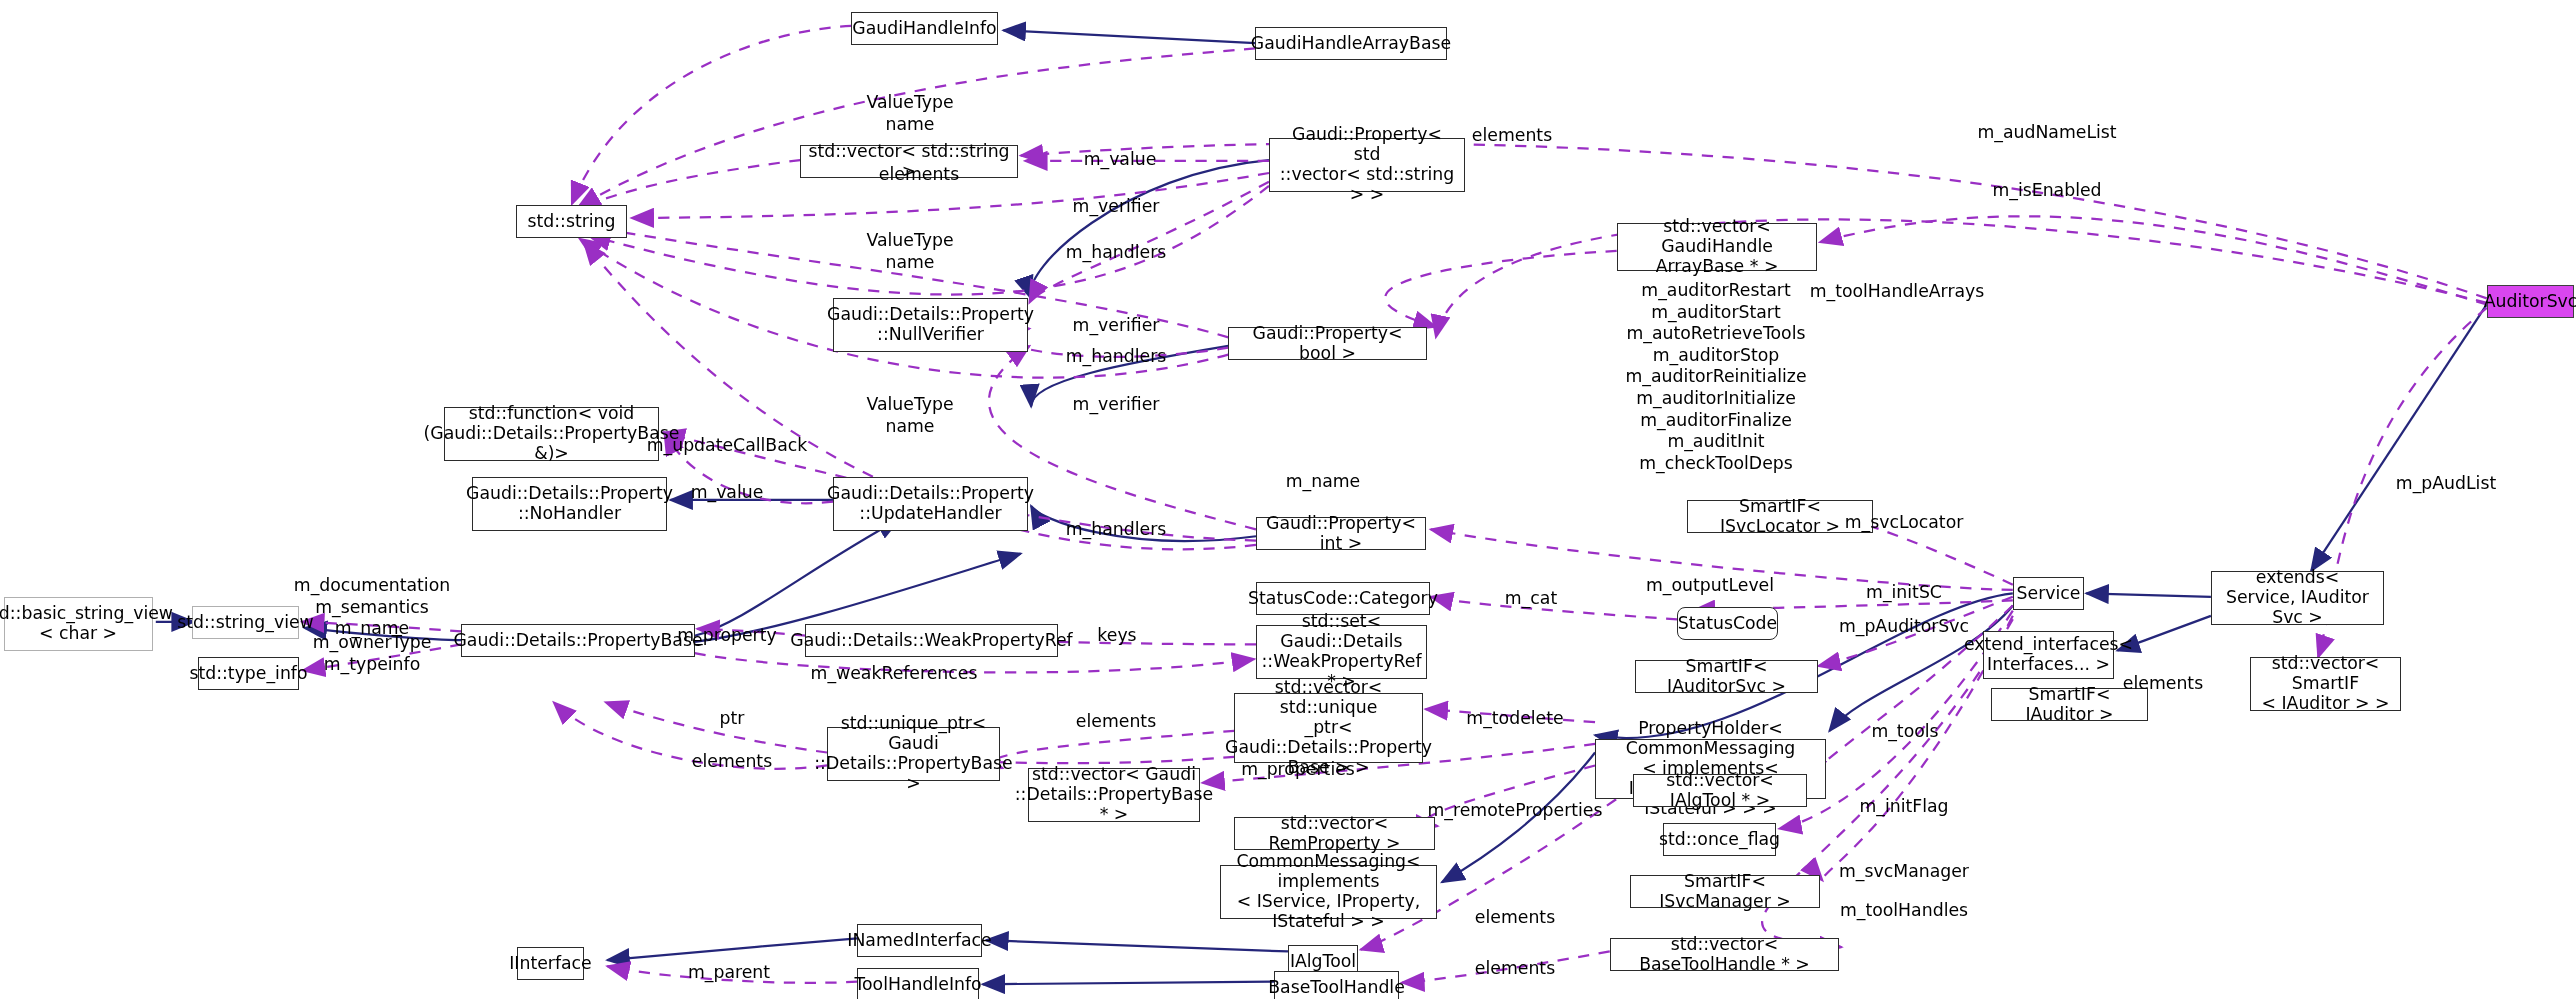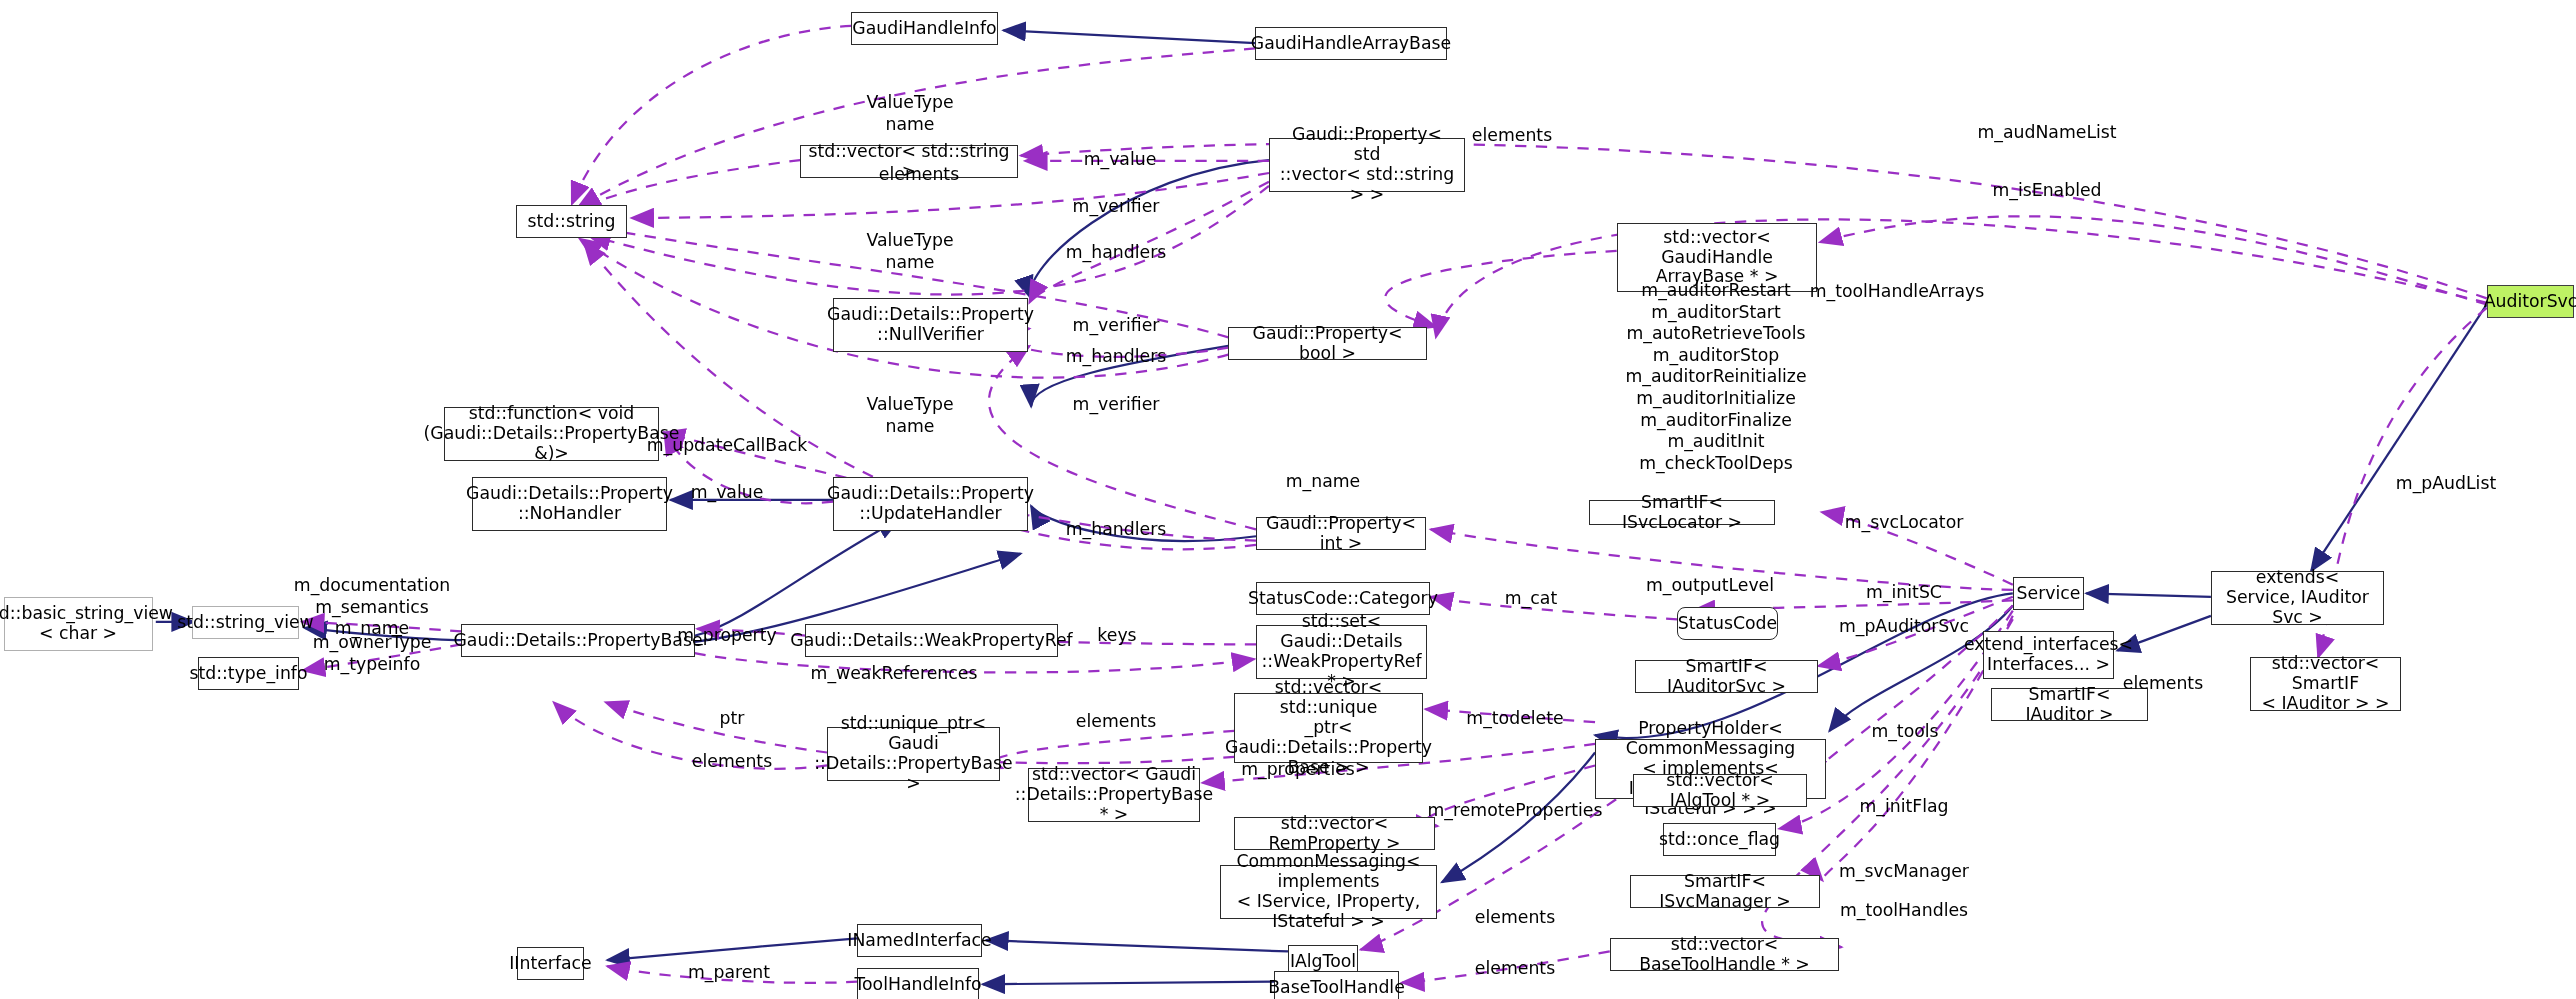--- a/index.html
+++ b/index.html
@@ -28,21 +28,21 @@
     line-height:1.15;
     display:flex;
     align-items:center;
     justify-content:center;
     text-align:center;
     padding:2.6px 7px;
     white-space:pre-line;
     z-index:5;
   }
   .node.highlight{
-    background:#bef264;
+    background:#d946ef;
     border-color:#404040;
   }
   .node.greyed{
     border-color:#b0b0b0;
     color:#000000;
   }
   .edge-label{
     position:absolute;
     font-size:17.3px;
     color:#000000;
@@ -135,33 +135,33 @@
       <path d="M991,1135 C900,1140 760,1130 702,1117"></path>
     </g>
   </svg>
 
 <div class="node" style="left: 851px; top: 12px; width: 147px; height: 33px;">GaudiHandleInfo</div>
     <div class="node" style="left: 1255px; top: 27px; width: 192px; height: 33px;">GaudiHandleArrayBase</div>
     <div class="node" style="left: 800px; top: 145px; width: 218px; height: 33px;">std::vector&lt; std::string &gt;</div>
     <div class="node" style="left: 1269px; top: 138px; width: 196px; height: 54px;">Gaudi::Property&lt; std
 ::vector&lt; std::string &gt; &gt;</div>
     <div class="node" style="left: 516px; top: 205px; width: 111px; height: 33px;">std::string</div>
-    <div class="node" style="left: 1617px; top: 223px; width: 200px; height: 69px;">std::vector&lt; GaudiHandle
+    <div class="node" style="left: 1617px; top: 223px; width: 200px; height: 48px;">std::vector&lt; GaudiHandle
 ArrayBase * &gt;</div>
     <div class="node" style="left: 833px; top: 298px; width: 195px; height: 54px;">Gaudi::Details::Property
 ::NullVerifier</div>
     <div class="node" style="left: 1228px; top: 327px; width: 199px; height: 33px;">Gaudi::Property&lt; bool &gt;</div>
     <div class="node" style="left: 444px; top: 407px; width: 215px; height: 54px;">std::function&lt; void
 (Gaudi::Details::PropertyBase &amp;)&gt;</div>
     <div class="node" style="left: 472px; top: 477px; width: 195px; height: 54px;">Gaudi::Details::Property
 ::NoHandler</div>
     <div class="node" style="left: 833px; top: 477px; width: 195px; height: 54px;">Gaudi::Details::Property
 ::UpdateHandler</div>
     <div class="node" style="left: 1256px; top: 517px; width: 170px; height: 33px;">Gaudi::Property&lt; int &gt;</div>
-    <div class="node" style="left: 1589px; top: 500px; width: 186px; height: 25px;">SmartIF&lt; ISvcLocator &gt;</div>
+    <div class="node" style="left: 1687px; top: 500px; width: 186px; height: 33px;">SmartIF&lt; ISvcLocator &gt;</div>
     <div class="node" style="left: 1256px; top: 582px; width: 174px; height: 33px;">StatusCode::Category</div>
     <div class="node" style="left: 1677px; top: 607px; width: 101px; height: 33px; border-radius: 8px;">StatusCode</div>
     <div class="node greyed" style="left: 3.5px; top: 597px; width: 149px; height: 54px;">std::basic_string_view
 &lt; char &gt;</div>
     <div class="node greyed" style="left: 192px; top: 606px; width: 107px; height: 33px;">std::string_view</div>
     <div class="node" style="left: 2013px; top: 577px; width: 71px; height: 33px;">Service</div>
     <div class="node" style="left: 2211px; top: 571px; width: 173px; height: 54px;">extends&lt; Service, IAuditor
 Svc &gt;</div>
     <div class="node" style="left: 198px; top: 657px; width: 101px; height: 33px;">std::type_info</div>
     <div class="node" style="left: 461px; top: 624px; width: 234px; height: 33px;">Gaudi::Details::PropertyBase</div>

